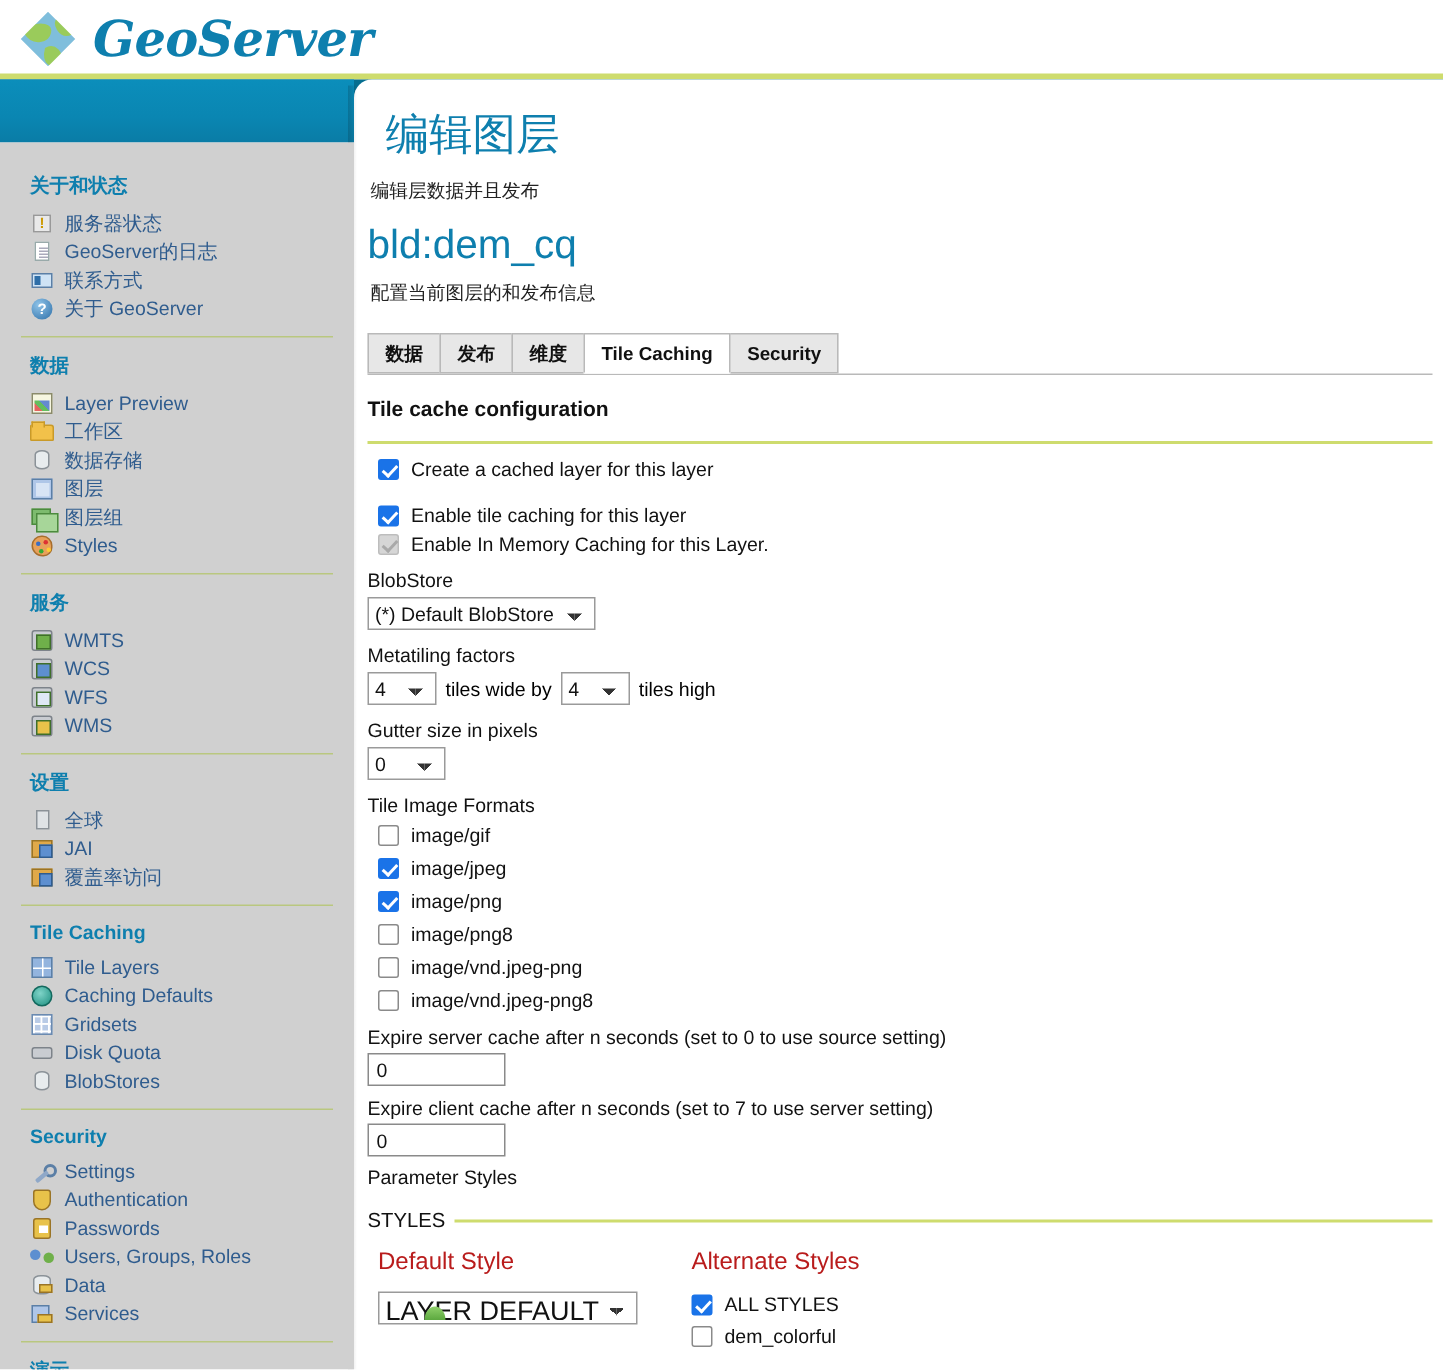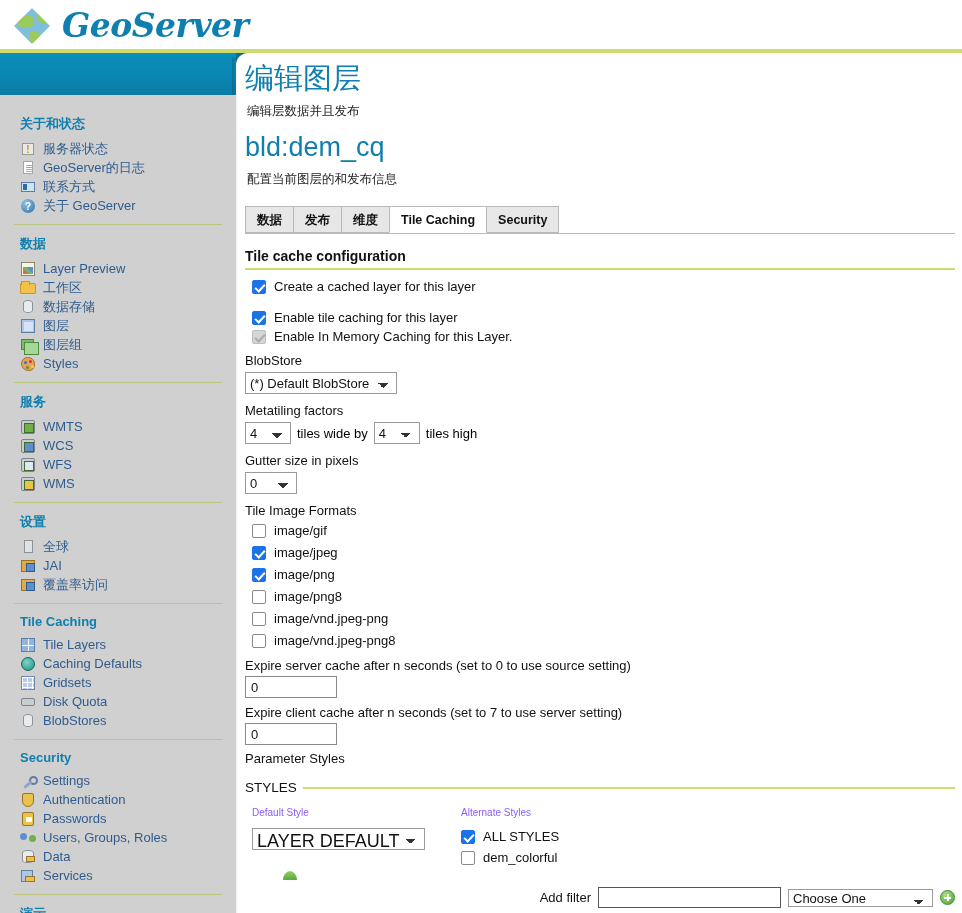--- a/index.html
+++ b/index.html
@@ -168,21 +168,21 @@
     background:#E8C24A; border:1px solid #9a7426;}
   .ic-services { left:1px; top:2px; width:12px; height:12px; background:#AFC6E8; border:1px solid #5b7fa6;}
   .ic-services::after{ content:""; position:absolute; right:-3px; bottom:-1px; width:8px; height:4px;
     background:#E8C24A; border:1px solid #9a7426;}
 
   
   #main {
     position:absolute; left:245px; top:62px; width:710px;
   }
   h1#page-title {
-    margin:0; font-size:29px; font-weight:normal; color:#0E7FAE;
+    margin:12px; font-size:29px; font-weight:normal; color:#0E7FAE;
     line-height:1.15; letter-spacing:0px;
   }
   .page-desc { margin:8px 0 0 2px; font-size:12.5px; color:#222; }
   h2#layer-name {
     margin:12px 0 0 0; font-size:27px; font-weight:normal; color:#0E7FAE;
     line-height:1.15;
   }
   .layer-desc { margin:8px 0 0 2px; font-size:12.5px; color:#222; }
 
   
@@ -206,21 +206,21 @@
   .tab.active {
     background:#fff;
     border-bottom:1px solid #fff;
     z-index:2;
   }
 
   
   .section-title {
     margin-top:14px;
     font-weight:bold; font-size:14px; color:#111;
-    padding-bottom:4px;
+    padding-bottom:14px;
     border-bottom:2px solid #CEDC6E;
     width:710px;
   }
   .legend-row {
     display:flex; align-items:center; gap:6px;
     margin-top:14px;
     width:710px;
   }
   .legend-label { font-size:13.5px; color:#111; white-space:nowrap; }
   .legend-line { flex:1; height:2px; background:#CEDC6E; }
@@ -270,21 +270,21 @@
   #gutter-select { margin-top:4px; min-width:52px; }
 
   input.gs-text {
     font-family:"Liberation Sans", sans-serif; font-size:13px;
     border:1px solid #8a8a8a; background:#fff; color:#111;
     padding:2px 5px; height:22px; width:92px; margin-top:3px;
   }
 
   
   #styles-grid { display:flex; gap:36px; margin-top:12px; padding-left:7px; }
-  .styles-col-label { font-size:10px; color:#8b5cf6; }
+  .styles-col-label { font-size:16px; color:#b91c1c; }
   #default-style-select { margin-top:10px; min-width:133px; font-size:18px; }
   .alt-chk { display:flex; align-items:center; gap:8px; margin-top:11px; }
   .alt-chk.second { margin-top:6px; }
 
   
   #addfilter-row { display:flex; align-items:center; gap:7px; margin-top:22px;justify-content:flex-end; }
   #addfilter-label { font-size:13px; color:#111; }
   #addfilter-input {
     width:183px; height:21px; border:1px solid #555; background:#fff;
     font-family:"Liberation Sans", sans-serif; font-size:13px; padding:2px 4px; margin:0;

